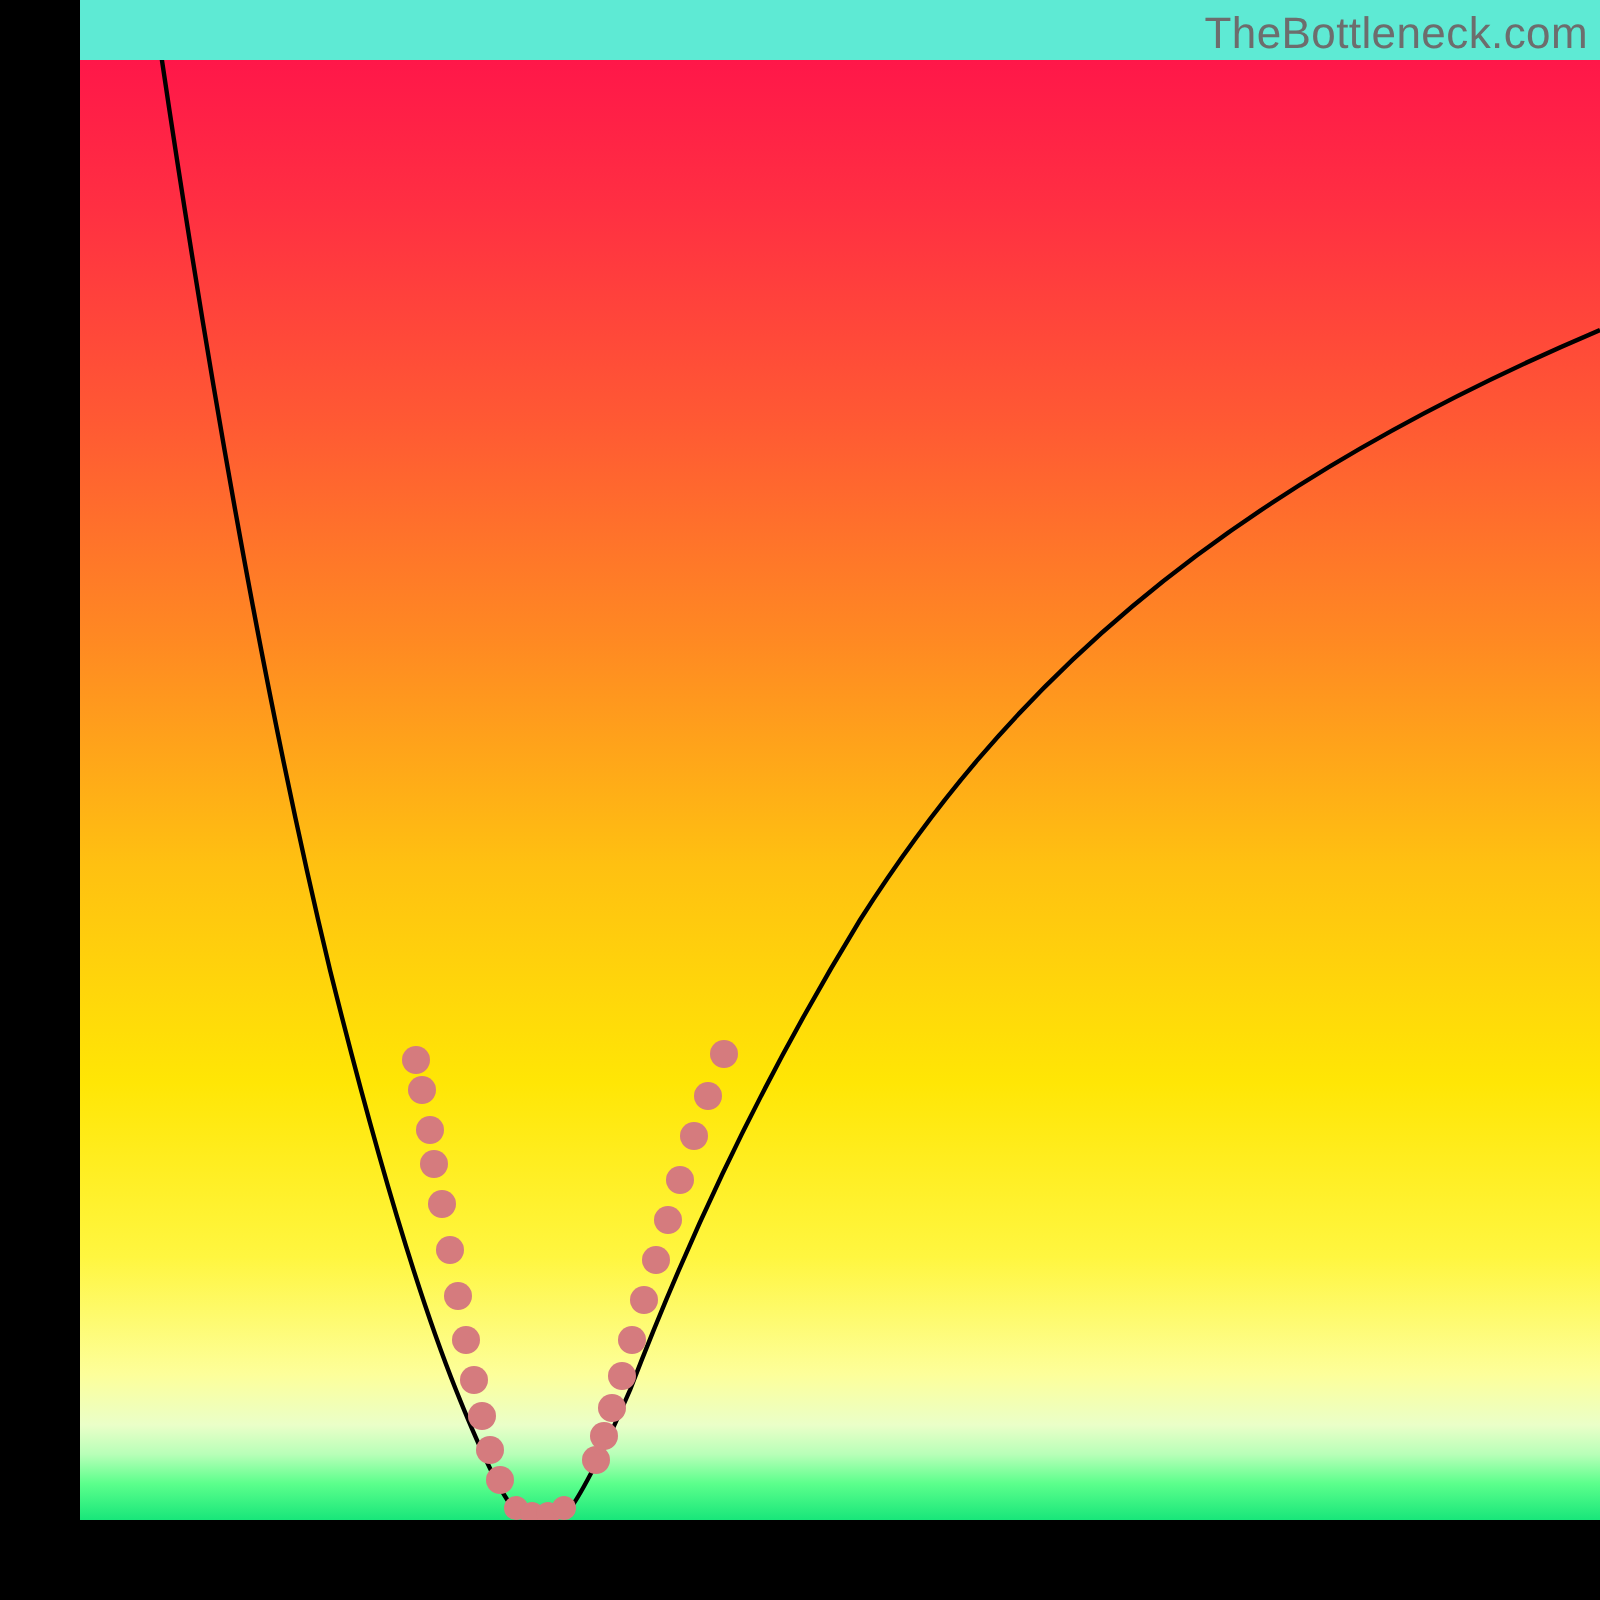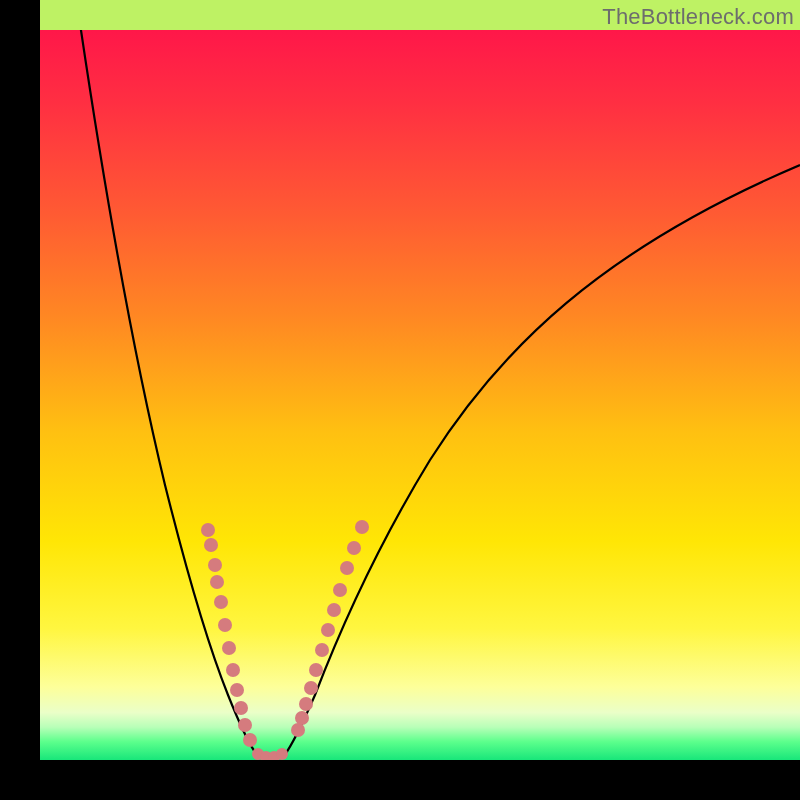--- a/index.html
+++ b/index.html
@@ -10,21 +10,21 @@
     background: #000;
     overflow: hidden;
     font-family: Arial, Helvetica, sans-serif;
   }
   .frame {
     position: absolute;
     left: 40px;
     top: 0;
     width: 760px;
     height: 572px;
-    background: #bef264;
+    background: #5eead4;
   }
   .plot-area {
     position: absolute;
     left: 0;
     top: 30px;
     width: 760px;
     height: 730px;
     overflow: hidden;
   }
   .gradient {

